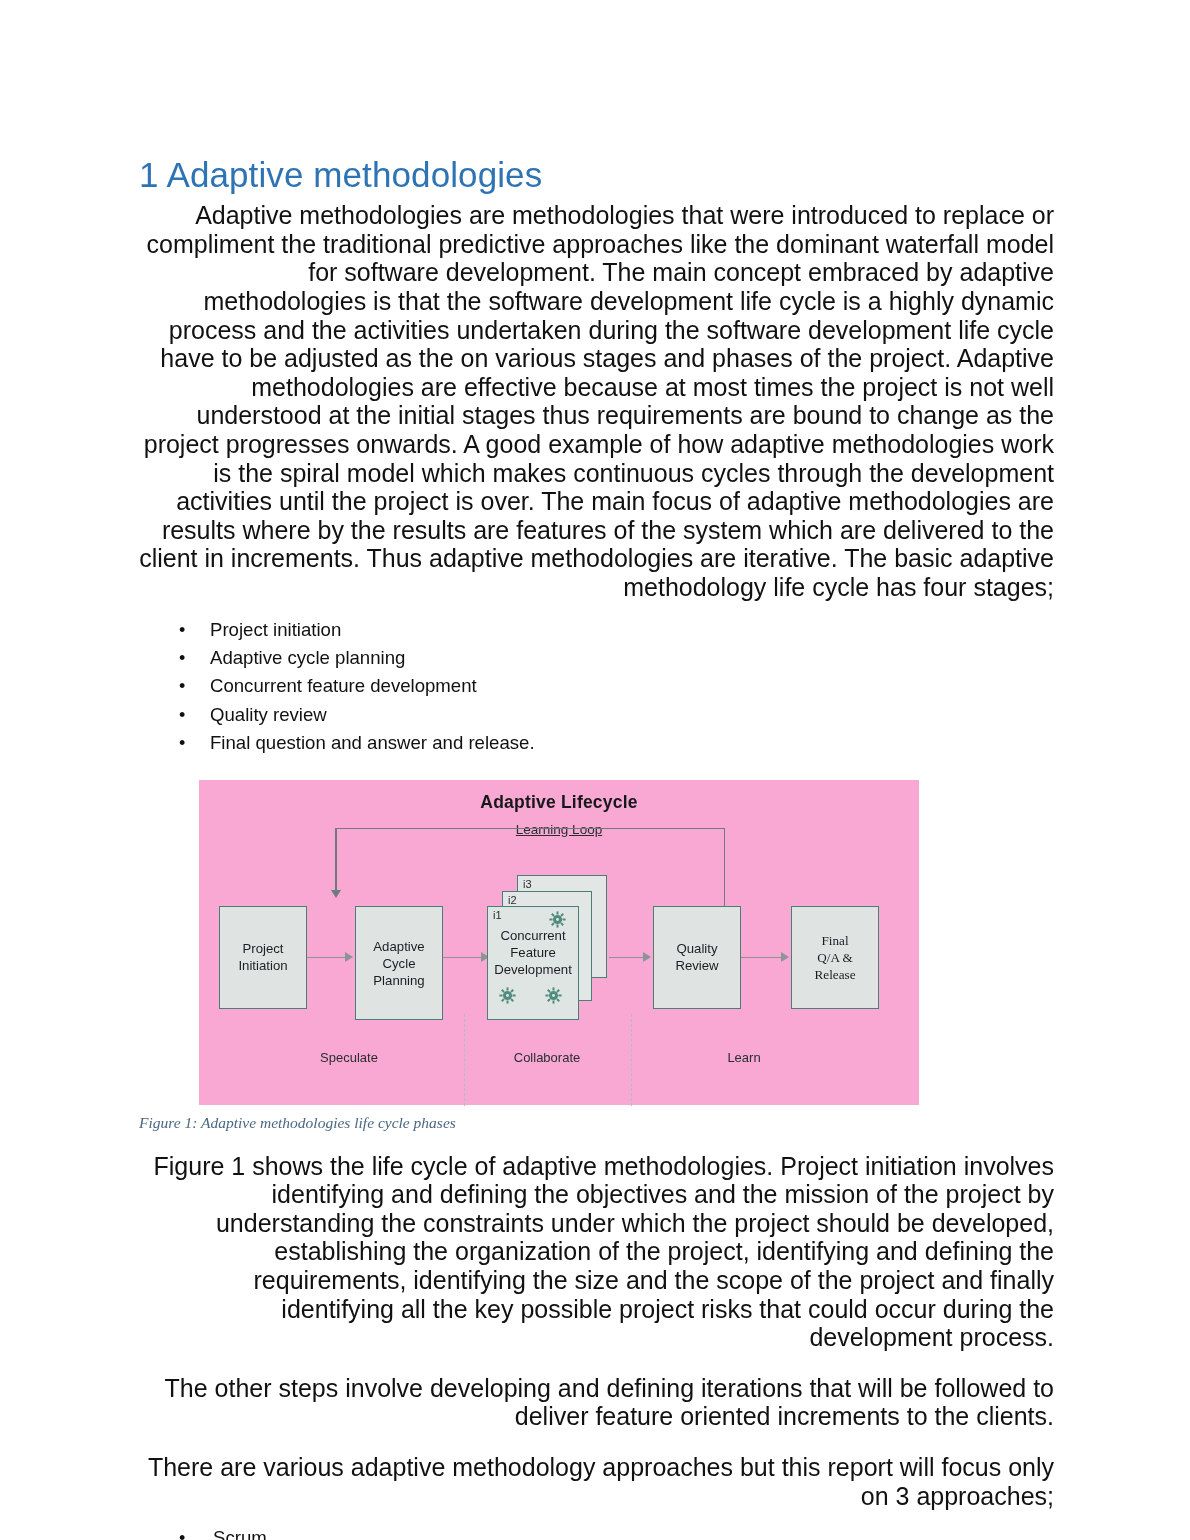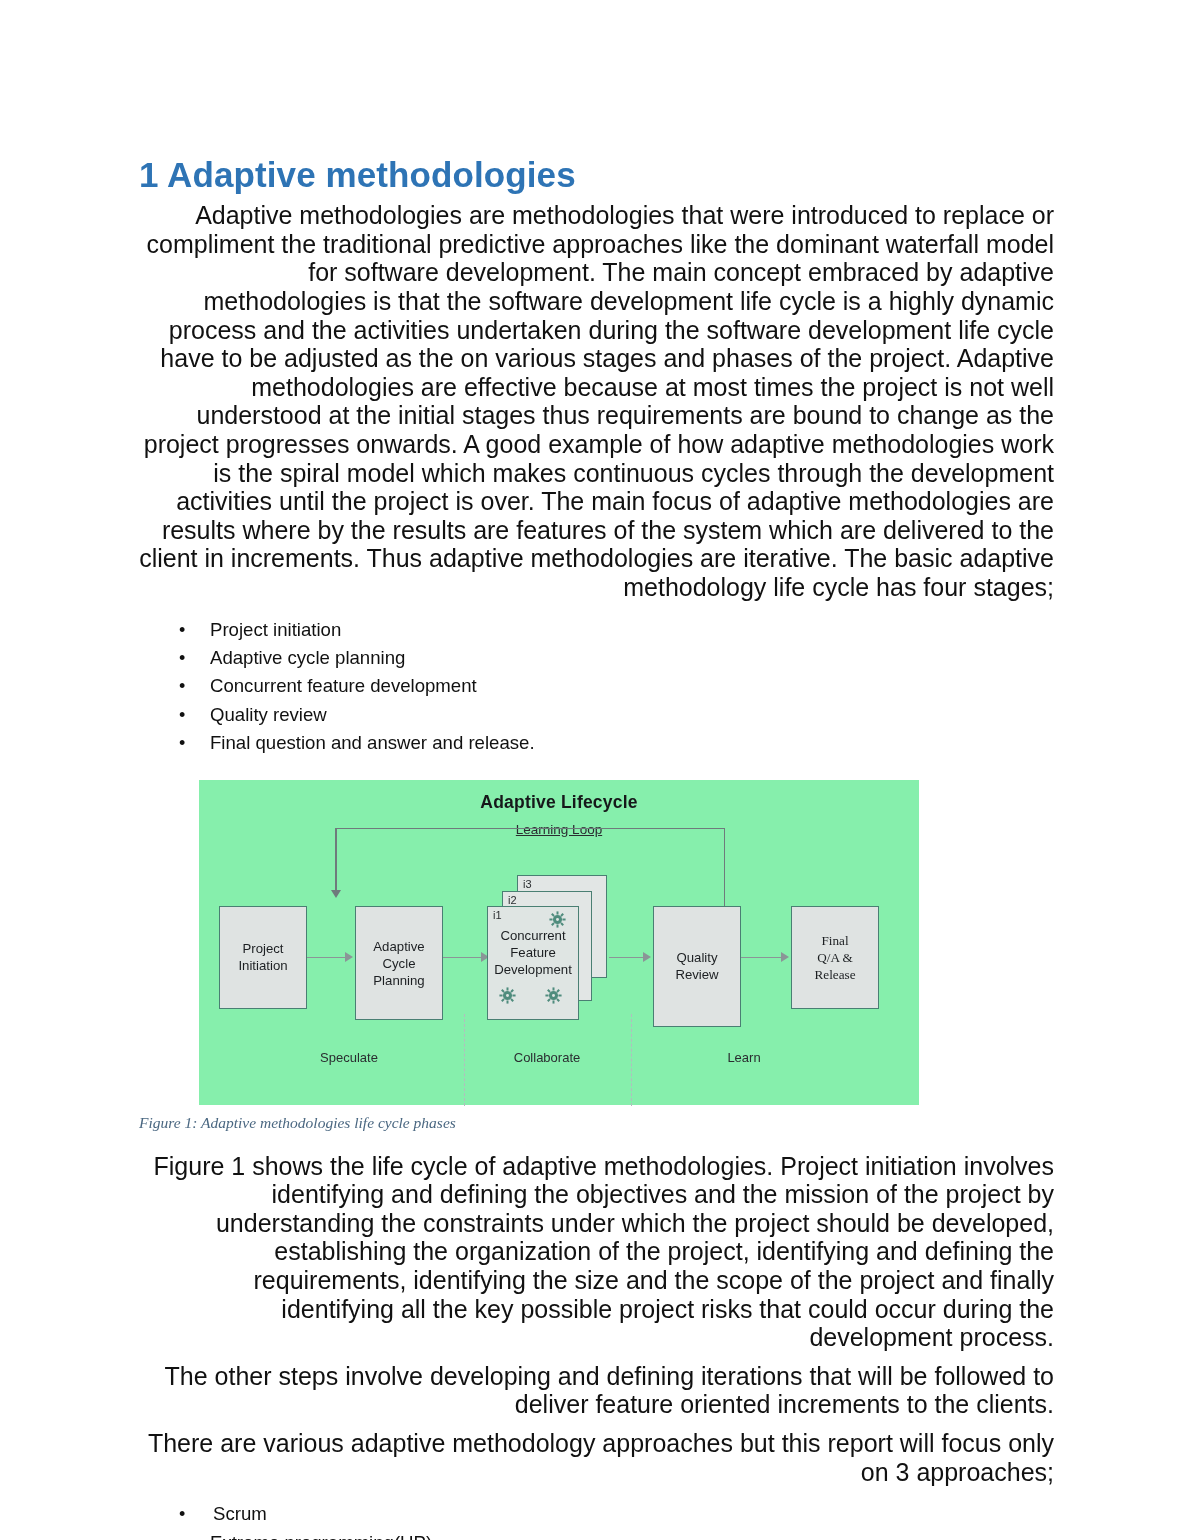--- a/index.html
+++ b/index.html
@@ -25,36 +25,36 @@
   .content {
     position: absolute;
     left: 139px;
     top: 155px;
     width: 915px;
   }
 
   h1.doc-heading {
     font-family: "Liberation Sans", sans-serif;
     font-size: 35px;
-    font-weight: 700;
+    font-weight: 400;
     color: #2E74B5;
     margin: 0 0 6px 0;
     letter-spacing: 0.1px;
     line-height: 1.15;
   }
 
   p.body-text {
     font-size: 25px;
     line-height: 28.6px;
     margin: 0 0 0 0;
     color: #111;
     text-align: right;
     font-family: "Liberation Sans", sans-serif;
   }
-  p.body-text + p.body-text { margin-top: 10px; }
+  p.body-text + p.body-text { margin-top: 22px; }
 
   ul.bullets {
     list-style: none;
     margin: 14px 0 0 0;
     padding: 0;
   }
   ul.bullets li {
     font-size: 18.6px;
     line-height: 28.4px;
     position: relative;
@@ -76,21 +76,21 @@
     margin-top: 22px;
     position: relative;
     height: 330px;
   }
   .diagram {
     position: absolute;
     left: 60px;
     top: 0;
     width: 720px;
     height: 325px;
-    background: #86efac;
+    background: #f9a8d4;
   }
   .diag-title {
     position: absolute;
     left: 0; top: 12px;
     width: 720px;
     text-align: center;
     font-size: 17.5px;
     font-weight: bold;
     color: #16181a;
     letter-spacing: 0.2px;
@@ -316,21 +316,21 @@
                 <rect x="19" y="10.6" width="4.4" height="2.8" transform="rotate(45 12 12)"></rect>
               </g>
               <circle cx="12" cy="12" r="2.1" fill="#dfe5e3"></circle>
             </g>
           </svg>
         </div>
 
         <div class="flow-arrow-line" style="left:410px; top:177px; width:34px;"></div>
         <div class="flow-arrow-head" style="left:444px; top:172.5px;"></div>
 
-        <div class="pbox" style="left:454px; top:126px; width:88px; height:121px;padding-left:13px;">
+        <div class="pbox" style="left:454px; top:126px; width:88px; height:103px;padding-left:13px;">
           <div class="plabel">
             <div>Quality</div>
             <div>Review</div>
           </div>
         </div>
 
         <div class="flow-arrow-line" style="left:542px; top:177px; width:40px;"></div>
         <div class="flow-arrow-head" style="left:582px; top:172.5px;"></div>
 
         <div class="pbox" style="left:592px; top:126px; width:88px; height:103px;font-family:Liberation Serif, serif;">

